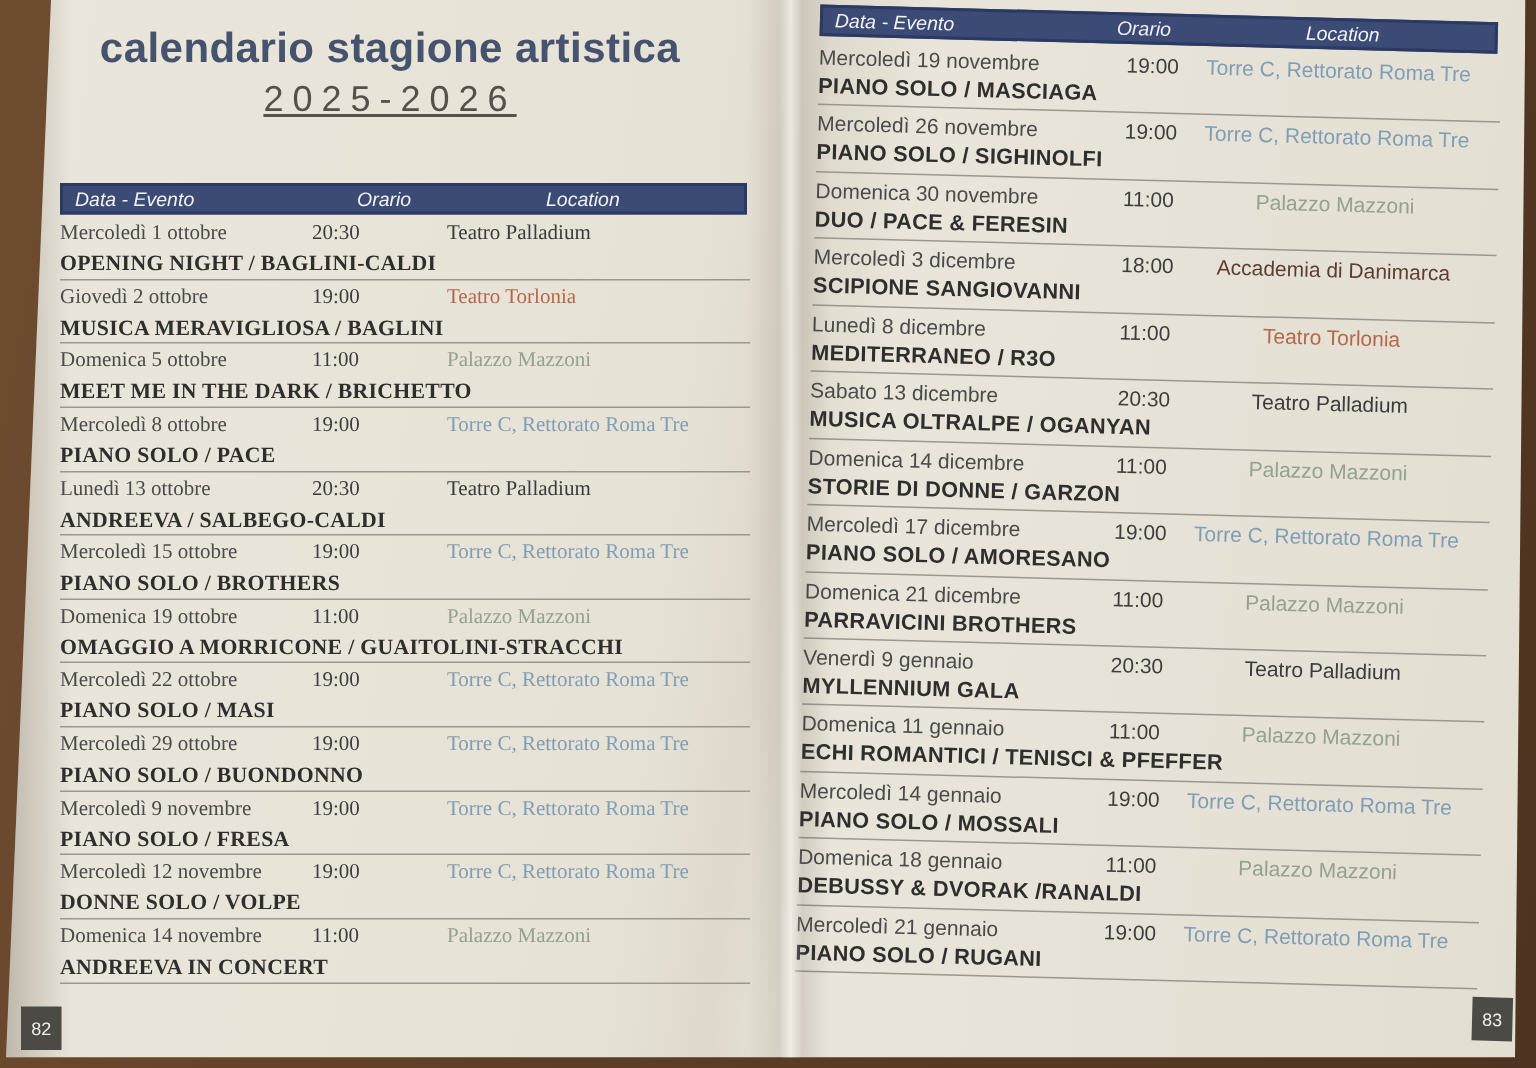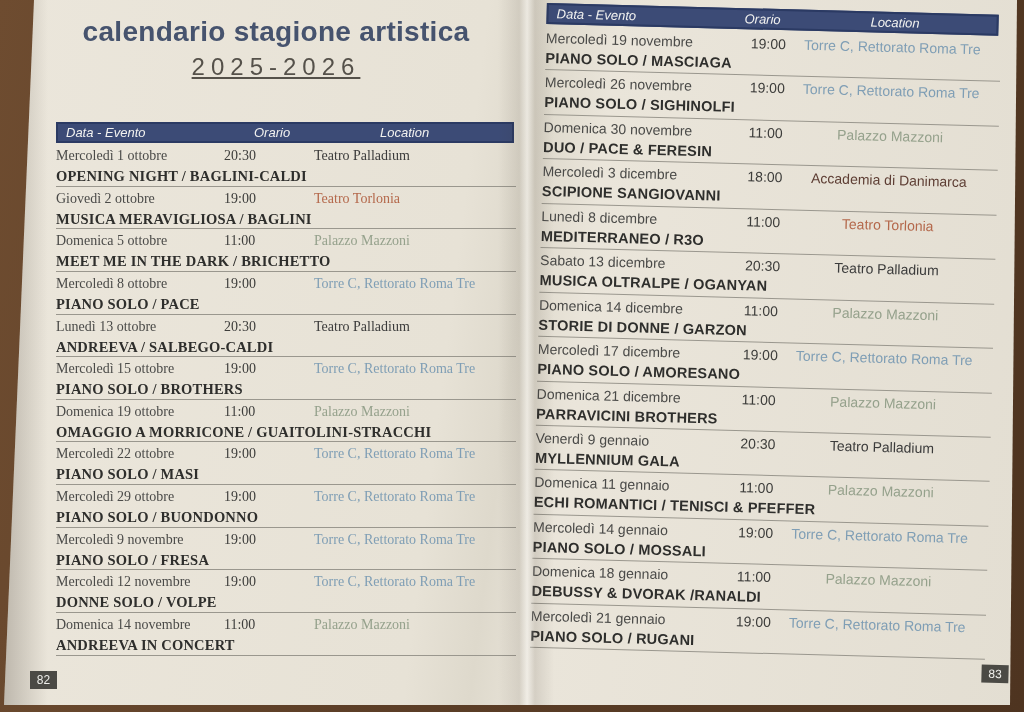--- a/index.html
+++ b/index.html
@@ -8,21 +8,21 @@
     font-family:"Liberation Sans", sans-serif;}
   .paper{position:absolute;inset:0;
     clip-path:polygon(34px 0px,1017px 0px,1010px 705px,4px 705px);
     background:linear-gradient(97deg,#ebe6db 0%,#e7e2d6 44%,#ded9cc 50%,#eae5da 56%,#e3ded2 100%);}
   .gutter{position:absolute;left:498px;top:0;width:56px;height:705px;
     background:linear-gradient(90deg,rgba(60,50,40,0) 0%,rgba(60,50,40,0.10) 38%,rgba(255,255,255,0.35) 52%,rgba(60,50,40,0.12) 66%,rgba(60,50,40,0) 100%);}
   .edge-shade{position:absolute;left:0;top:0;width:60px;height:705px;
     background:linear-gradient(90deg,rgba(40,30,20,0.25),rgba(40,30,20,0) 80%);
     clip-path:polygon(34px 0px,60px 0px,60px 705px,4px 705px);}
   .page{position:absolute;top:0;height:704px;}
-  .lpage{left:0;width:522px;margin-left:16px;}
+  .lpage{left:0;width:522px;}
   .rpage{left:538px;width:486px;transform:rotate(1.5deg);transform-origin:10px 0px;}
   .title{position:absolute;top:16px;left:20px;width:480px;text-align:center;
     font-size:28px;font-weight:700;color:#46536e;letter-spacing:.3px;}
   .subtitle{position:absolute;top:53px;left:20px;width:480px;text-align:center;
     font-size:24px;font-weight:400;color:#55514a;letter-spacing:6px;text-decoration:underline;}
   .thead{position:absolute;height:21px;background:#3c4b76;border:2px solid #2b3a63;
     box-sizing:border-box;color:#f2f2f0;font-style:italic;font-size:13px;}
   .lpage .thead{left:40px;top:122px;width:458px;}
   .rpage .thead{left:9px;top:3px;width:452px;}
   .thead span{position:absolute;top:1px;white-space:nowrap;}
@@ -36,21 +36,21 @@
   .line1{position:relative;height:19px;}
   .c-date{position:absolute;left:0;top:0;font-size:14px;color:#4a4a48;white-space:nowrap;}
   .c-time{position:absolute;top:0;width:64px;font-size:14px;color:#3d3d3b;}
   .lpage .c-time{left:168px;}
   .rpage .c-time{left:205px;}
   .c-loc{position:absolute;top:0;font-size:14px;white-space:nowrap;color:#3b3b3b;}
   .lpage .c-loc{left:258px;}
   .rpage .c-loc{left:238px;width:217px;text-align:center;}
   .line2{height:19px;}
   .c-event{font-size:14.5px;font-weight:700;color:#2e2e2c;letter-spacing:.2px;white-space:nowrap;}
-  .pagenum{position:absolute;width:27px;height:18px;background:#4b4a45;color:#eeeeea;
+  .pagenum{position:absolute;width:27px;height:29px;background:#4b4a45;color:#eeeeea;
     font-size:12px;display:flex;align-items:center;justify-content:center;}
   .lpage .pagenum{left:14px;top:671px;}
   .rpage .pagenum{left:461px;top:653px;}
 </style>
 </head>
 <body>
 
 <div class="scene">
   <div class="paper"></div>
   <div class="edge-shade"></div>

